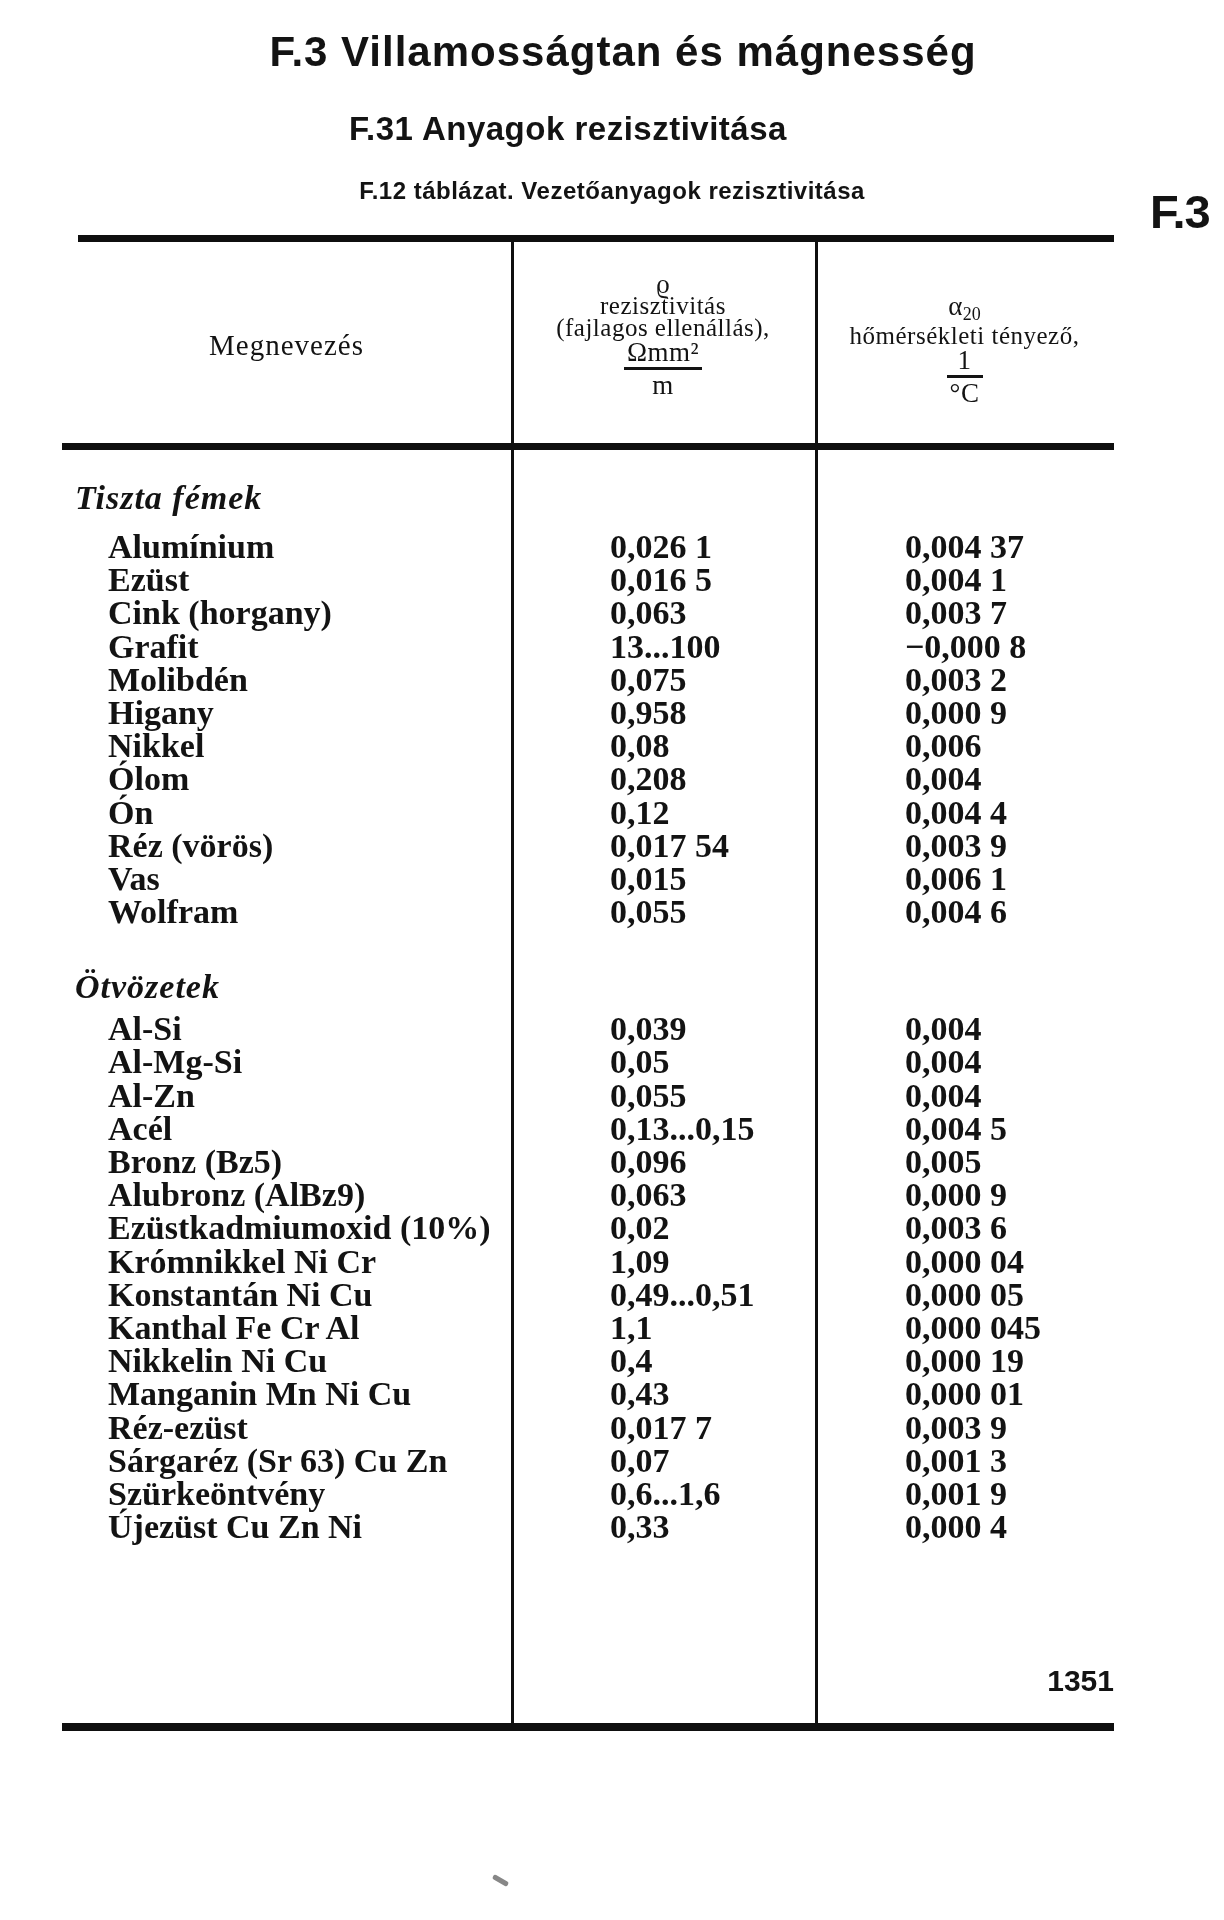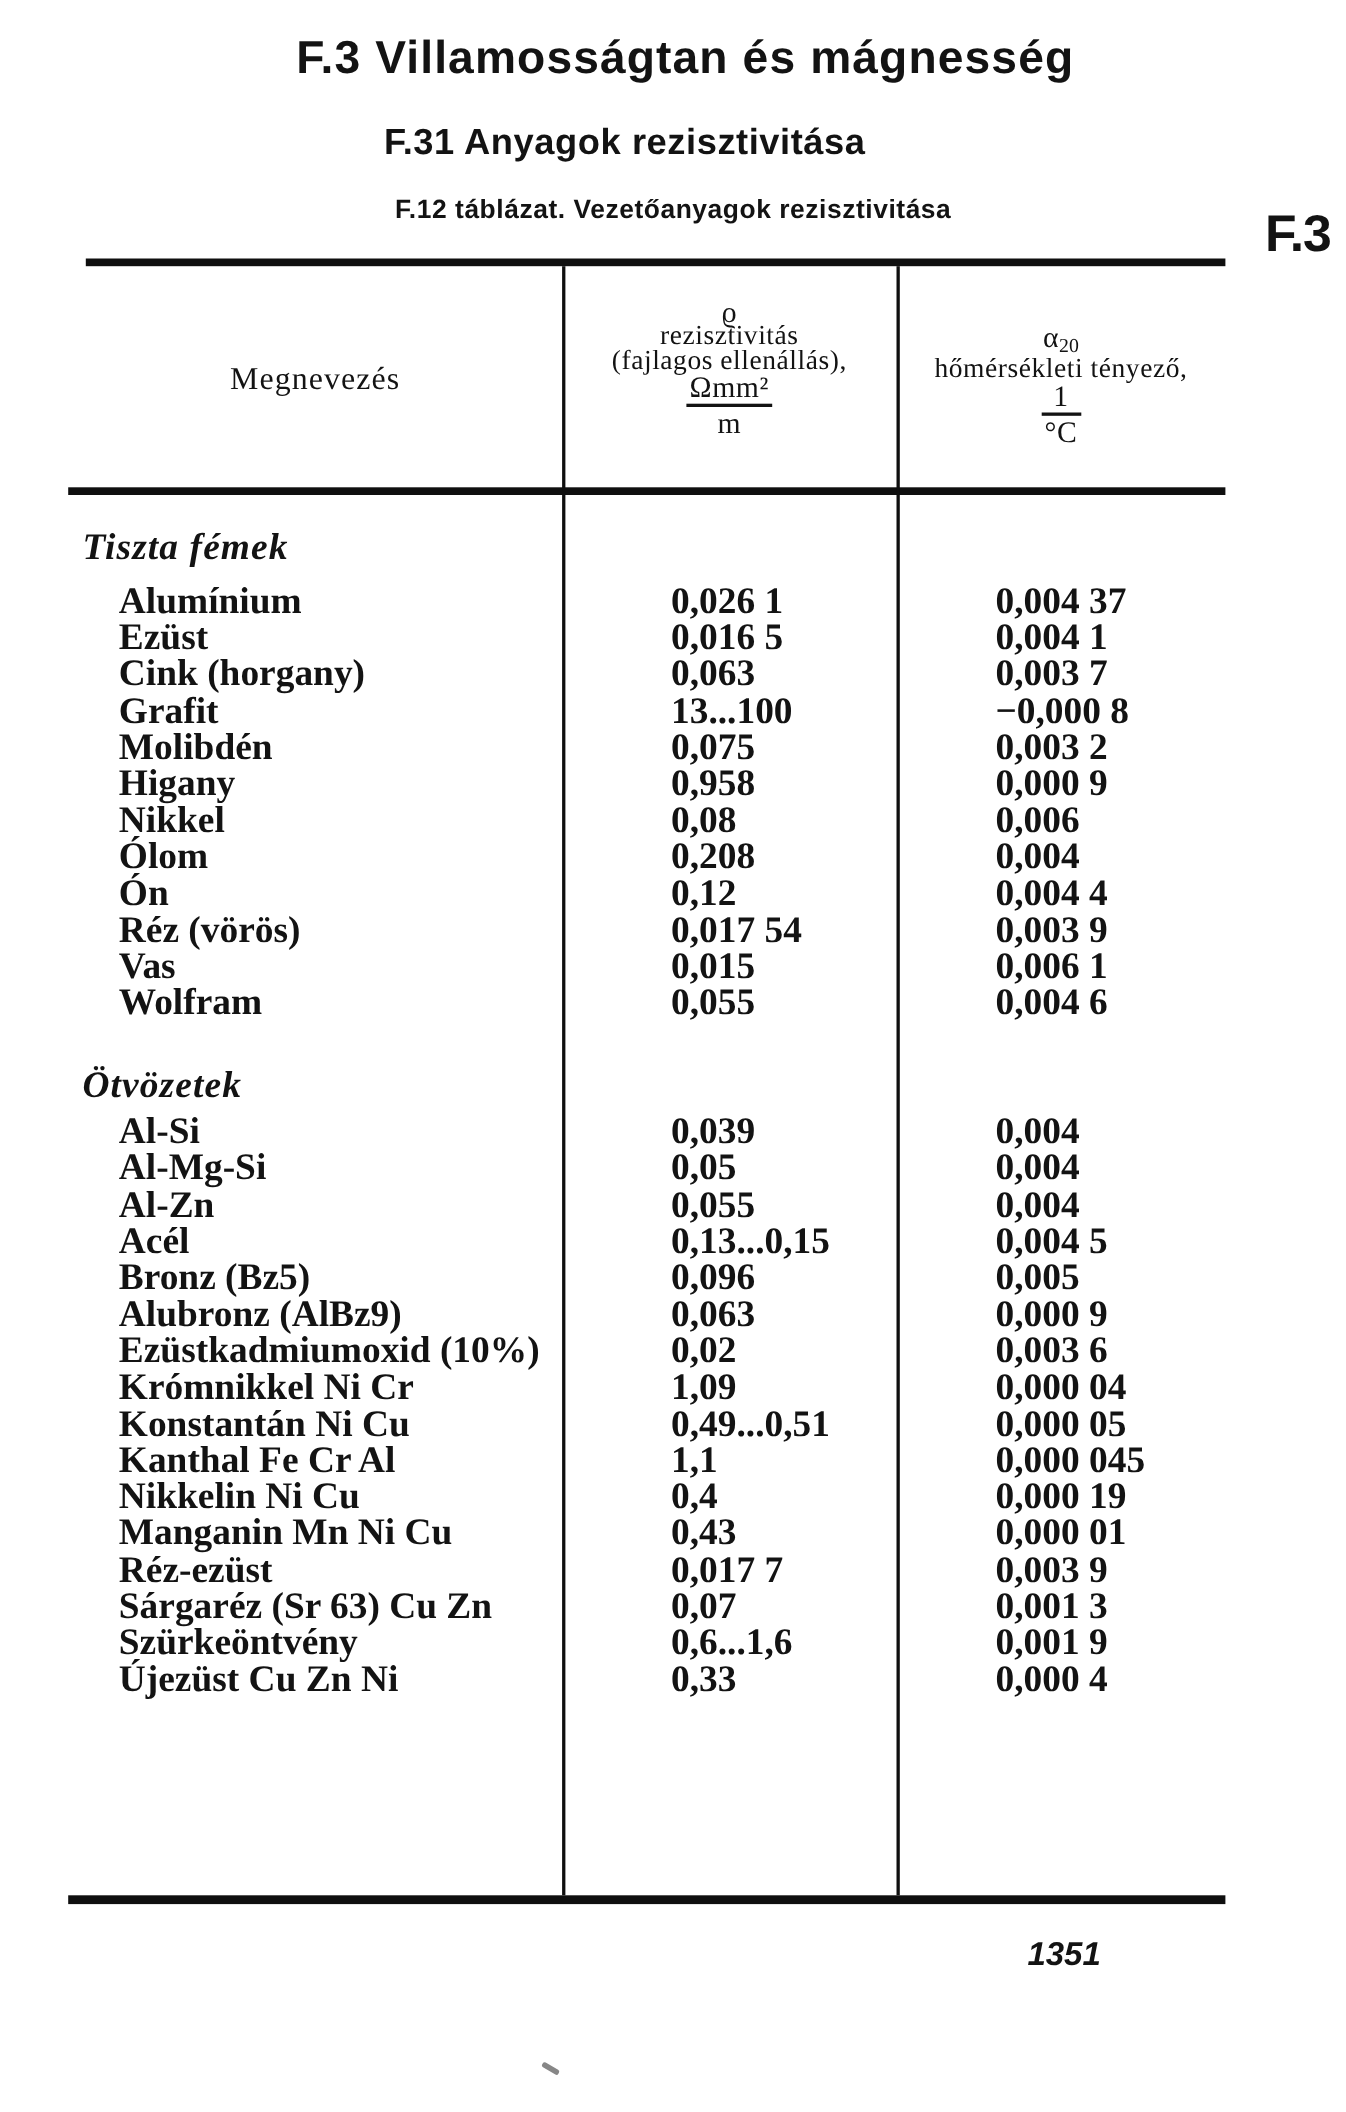--- a/index.html
+++ b/index.html
@@ -26,23 +26,23 @@
     top:177px;left:0;width:1224px;text-align:center;
     font-family:"Liberation Sans","DejaVu Sans",sans-serif;
     font-weight:bold;font-size:24px;letter-spacing:0.5px;
   }
   .corner{
     left:1134px;top:188px;
     font-family:"Liberation Sans","DejaVu Sans",sans-serif;
     font-weight:bold;font-size:47px;line-height:1;letter-spacing:-1px;margin-left:16px;
   }
   .pagenum{
-    left:934px;top:1760px;width:180px;text-align:left;
-    font-family:"Liberation Sans","DejaVu Sans",sans-serif;
-    font-weight:bold;font-size:30px;font-style:italic;
+    left:934px;top:1664px;width:180px;text-align:right;
+    font-family:"Liberation Sans","DejaVu Sans",sans-serif;
+    font-weight:bold;font-size:30px;
   }
 
   
   .tbl{left:62px;top:235px;width:1052px;height:1496px;}
   .rule{position:absolute;background:#0f0f0f;}
   .rule-top{left:16px;right:0;top:0;height:7px;}
   .rule-mid{left:0;right:0;top:208px;height:7px;}
   .rule-bot{left:0;right:0;top:1488px;height:8px;}
   .vline{position:absolute;top:7px;width:3px;height:1481px;background:#0f0f0f;}
   .v1{left:449px;}

